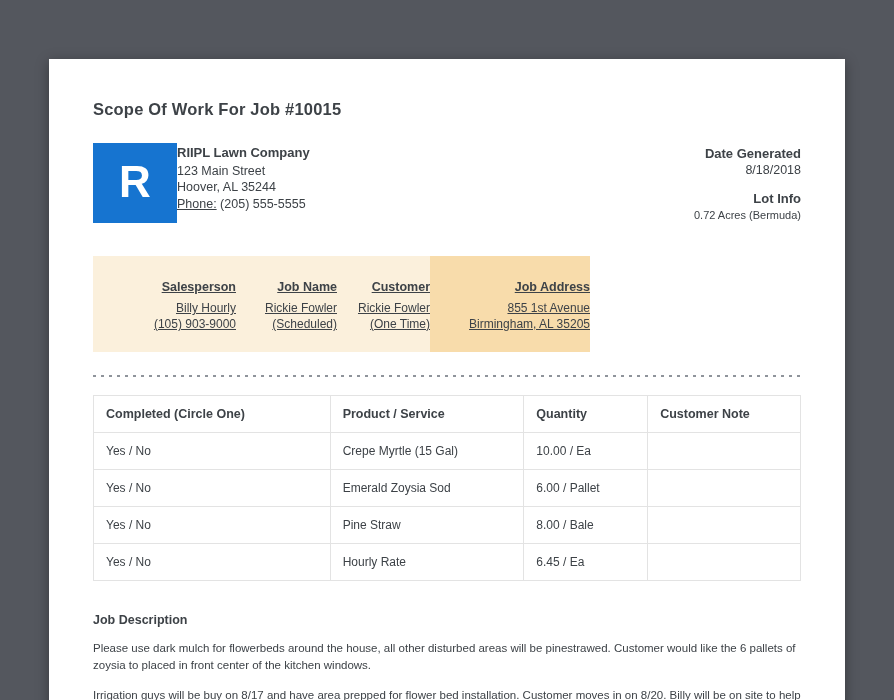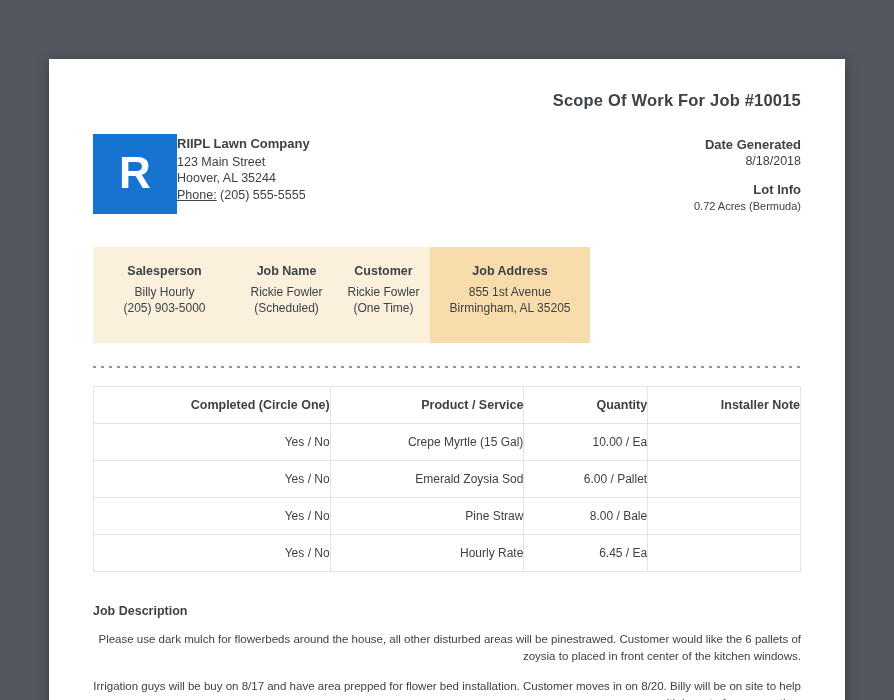--- a/index.html
+++ b/index.html
@@ -21,22 +21,22 @@
   }
   .doc-page{
     position:absolute;
     left:49px; top:59px;
     width:796px; height:760px;
     background:var(--page);
     box-shadow:0 3px 12px rgba(0,0,0,0.35);
     padding:0 44px;
   }
   .doc-title{
-    margin-top:32px;
-    text-align:right;
+    margin-top:41px;
+    text-align:left;
     font-size:16.5px;
     font-weight:600;
     letter-spacing:.2px;
     color:var(--text);
   }
   
   .header-row{
     margin-top:24px;
     display:flex;
     align-items:flex-start;
@@ -77,24 +77,25 @@
   .meta-small{font-size:11px;}
   
   .info-band{
     margin-top:33px;
     display:flex;
     width:497px;
     height:96px;
     background:var(--band);
   }
   .band-col{
-    text-align:center;
-    padding-top:16px;
+    text-align:right;
+    padding-top:23px;
     font-size:12px;
     line-height:16px;
+    text-decoration:underline;
   }
   .band-col .band-label{
     font-weight:700;
     font-size:12.5px;
     margin-bottom:5px;
   }
   .band-col.c0{width:143px;}
   .band-col.c1{width:101px;}
   .band-col.c2{width:93px;}
   .band-col.c3{width:160px;background:var(--band-highlight);}
@@ -108,41 +109,40 @@
   .work-table{
     margin-top:18px;
     width:708px;
     border-collapse:collapse;
     font-size:12px;
   }
   .work-table th, .work-table td{
     border:1px solid var(--table-border);
     height:37px;
     padding:0 0 0 12px;
-    text-align:right;
+    text-align:left;
     vertical-align:middle;
     font-weight:400;
   }
   .work-table th{font-weight:700;font-size:12.5px;}
   .col-completed{width:237px;}
   .col-product{width:194px;}
   .col-quantity{width:124px;}
   .col-note{width:153px;}
   
   .job-desc-heading{
     margin-top:32px;
     font-weight:700;
     font-size:12.5px;
   }
   .job-desc-para{
     margin-top:13px;
     font-size:11.5px;
     line-height:17px;
     max-width:708px;
-    text-align:right;
   }
 </style>
 </head>
 <body>
 
 <div class="doc-page">
 
   <div class="doc-title">Scope Of Work For Job #10015</div>
 
   <div class="header-row">
@@ -164,21 +164,21 @@
       <div class="meta-gap"></div>
       <div class="meta-label">Lot Info</div>
       <div class="meta-small">0.72 Acres (Bermuda)</div>
     </div>
   </div>
 
   <div class="info-band">
     <div class="band-col c0">
       <div class="band-label">Salesperson</div>
       <div>Billy Hourly</div>
-      <div>(205) 903-5000</div>
+      <div>(105) 903-9000</div>
     </div>
     <div class="band-col c1">
       <div class="band-label">Job Name</div>
       <div>Rickie Fowler</div>
       <div>(Scheduled)</div>
     </div>
     <div class="band-col c2">
       <div class="band-label">Customer</div>
       <div>Rickie Fowler</div>
       <div>(One Time)</div>
@@ -191,21 +191,21 @@
   </div>
 
   <div class="dashed-divider"></div>
 
   <table class="work-table">
     <thead>
       <tr>
         <th class="col-completed">Completed (Circle One)</th>
         <th class="col-product">Product / Service</th>
         <th class="col-quantity">Quantity</th>
-        <th class="col-note">Installer Note</th>
+        <th class="col-note">Customer Note</th>
       </tr>
     </thead>
     <tbody>
       <tr>
         <td>Yes / No</td>
         <td>Crepe Myrtle (15 Gal)</td>
         <td>10.00 / Ea</td>
         <td></td>
       </tr>
       <tr>

